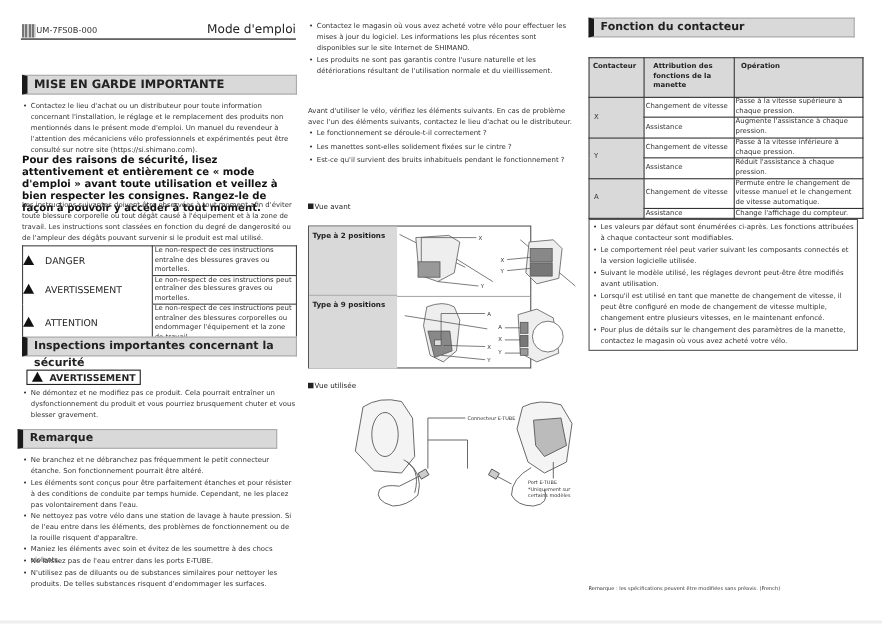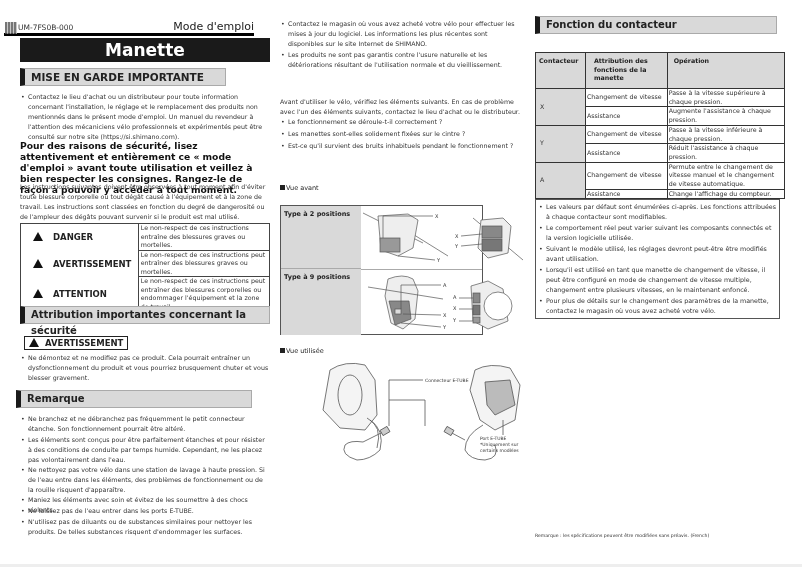--- a/index.html
+++ b/index.html
@@ -1,34 +1,34 @@
 <!DOCTYPE html>
 <html><head>
 <meta charset="utf-8">
 <style>
 *{box-sizing:border-box;margin:0;padding:0}
 html,body{width:802px;height:567px;background:#fff;overflow:hidden}
 body{font-family:"DejaVu Sans","Liberation Sans",sans-serif;color:#222;position:relative}
 .page{position:absolute;left:0;top:0;width:802px;height:564px;background:#fff}
 .bottom-edge{position:absolute;left:0;top:564px;width:802px;height:3px;background:#eee}
-.doc-head{position:absolute;top:20px;left:4px;width:250px;height:16px;border-bottom:3px solid #000000}
+.doc-head{position:absolute;top:20px;left:19px;width:250px;height:16px;border-bottom:1px solid #000000}
 .qr{position:absolute;left:1px;top:2px;width:12px;height:12px;background:
  repeating-linear-gradient(90deg,#555 0 2px,#bbb 2px 3px),#999;opacity:.8}
 .doc-code{position:absolute;left:14px;top:3px;font-size:7.5px;color:#333}
 .doc-mode{position:absolute;right:0;top:0;font-size:11px;color:#222}
 .title-bar{position:absolute;top:38px;left:20px;width:250px;height:24px;background:#1a1a1a;color:#fff;font-weight:bold;font-size:17px;text-align:center;line-height:24px}
 .sec-head{position:absolute;height:18px;background:#d9d9d9;border:1px solid #aaa;border-left:5px solid #1a1a1a;font-size:10px;font-weight:bold;line-height:16px;padding-left:6px;color:#222}
 .sec-head.big{font-size:10.5px}
 .txt{position:absolute;font-size:6.3px;line-height:10px;color:#333}
 .bul{position:absolute;font-size:6.3px;line-height:10px;color:#333;padding-left:8px}
 .bul::before{content:"•";position:absolute;left:1px;top:0}
 .bold-warn{position:absolute;font-size:9.2px;font-weight:bold;line-height:11px;color:#111}
 table.warn{position:absolute;border-collapse:collapse;font-size:6.3px;line-height:8.5px}
 table.warn td{border:1px solid #444;vertical-align:middle}
-table.warn td.lab{width:118px;border-right:1px solid #444;font-weight:bold;font-size:8.5px;padding-left:12px;border-top:none;border-bottom:none}
+table.warn td.lab{width:118px;border-right:1px solid #444;font-weight:normal;font-size:8.5px;padding-left:0;border-top:none;border-bottom:none}
 table.warn td.desc{width:132px;padding:0 2px;color:#333}
 .tri{display:inline-block;width:0;height:0;border-left:5px solid transparent;border-right:5px solid transparent;border-bottom:9px solid #111;vertical-align:-1px;margin-right:10px;position:relative}
 .warn-box{position:absolute;border:1.5px solid #222;font-size:8.5px;font-weight:bold;padding:1px 4px;height:14px;line-height:11px}
 .sub{position:absolute;font-size:6.5px;font-weight:normal;color:#222}
 .sub::before{content:"";display:inline-block;width:5px;height:5px;background:#222;margin-right:1px;vertical-align:0}
 .parts{position:absolute;left:280px;top:205px;width:203px;height:130px;border:1px solid #555}
 .parts .lbl{position:absolute;left:0;width:80px;background:#d9d9d9;font-size:6.5px;font-weight:bold;padding:4px 3px}
 .parts .r1{top:0;height:63px;border-bottom:1px solid #aaa}
 .parts .r2{top:63px;height:66px}
 .parts .divline{position:absolute;left:80px;right:0;top:63px;border-top:1px solid #aaa}
@@ -43,48 +43,47 @@
 </head>
 <body>
 
 <div class="page">
 
   <div class="doc-head">
     <span class="qr"></span>
     <span class="doc-code">UM-7FS0B-000</span>
     <span class="doc-mode">Mode d'emploi</span>
   </div>
-  <div class="title-bar">Manette</div>
-
-  <div class="sec-head big" style="left:20px;top:68px;width:206px">MISE EN GARDE IMPORTANTE</div>
+
+  <div class="sec-head big" style="left:20px;top:68px;width:250px">MISE EN GARDE IMPORTANTE</div>
 
   <div class="bul" style="left:20px;top:92px;width:250px">Contactez le lieu d'achat ou un distributeur pour toute information concernant l'installation, le réglage et le remplacement des produits non mentionnés dans le présent mode d'emploi. Un manuel du revendeur à l'attention des mécaniciens vélo professionnels et expérimentés peut être consulté sur notre site (https://si.shimano.com).</div>
 
   <div class="bold-warn" style="left:20px;top:140px;width:250px">Pour des raisons de sécurité, lisez attentivement et entièrement ce « mode d'emploi » avant toute utilisation et veillez à bien respecter les consignes. Rangez-le de façon à pouvoir y accéder à tout moment.</div>
 
   <div class="txt" style="left:20px;top:182px;width:250px">Les instructions suivantes doivent être observées à tout moment afin d'éviter toute blessure corporelle ou tout dégât causé à l'équipement et à la zone de travail. Les instructions sont classées en fonction du degré de dangerosité ou de l'ampleur des dégâts pouvant survenir si le produit est mal utilisé.</div>
 
   <table class="warn" style="left:20px;top:223px;width:250px">
     <tbody>
         <tr>
       <td class="lab" style="height:18px;border-top:1px solid #444"><span class="tri"></span><span>DANGER</span></td>
       <td class="desc">Le non-respect de ces instructions entraîne des blessures graves ou mortelles.</td>
     </tr>
     <tr>
       <td class="lab" style="height:18px"><span class="tri"></span><span>AVERTISSEMENT</span></td>
       <td class="desc">Le non-respect de ces instructions peut entraîner des blessures graves ou mortelles.</td>
     </tr>
     <tr>
-      <td class="lab" style="height:35px;border-bottom:1px solid #7f1d1d"><span class="tri"></span><span>ATTENTION</span></td>
+      <td class="lab" style="height:35px;border-bottom:4px solid #7f1d1d"><span class="tri"></span><span>ATTENTION</span></td>
       <td class="desc">Le non-respect de ces instructions peut entraîner des blessures corporelles ou endommager l'équipement et la zone de travail.</td>
     </tr>
   </tbody>
     </table>
 
-  <div class="sec-head" style="left:20px;top:306px;width:250px">Attribution importantes concernant la sécurité</div>
+  <div class="sec-head" style="left:20px;top:306px;width:250px">Inspections importantes concernant la sécurité</div>
 
   <div class="warn-box" style="left:24px;top:336px">
     <span class="tri" style="margin-right:6px"></span><span>AVERTISSEMENT</span>
   </div>
 
   <div class="bul" style="left:20px;top:353px;width:250px">Ne démontez et ne modifiez pas ce produit. Cela pourrait entraîner un dysfonctionnement du produit et vous pourriez brusquement chuter et vous blesser gravement.</div>
 
   <div class="sec-head" style="left:16px;top:390px;width:236px">Remarque</div>
 
   <div class="bul" style="left:20px;top:414px;width:250px">Ne branchez et ne débranchez pas fréquemment le petit connecteur étanche. Son fonctionnement pourrait être altéré.</div>

